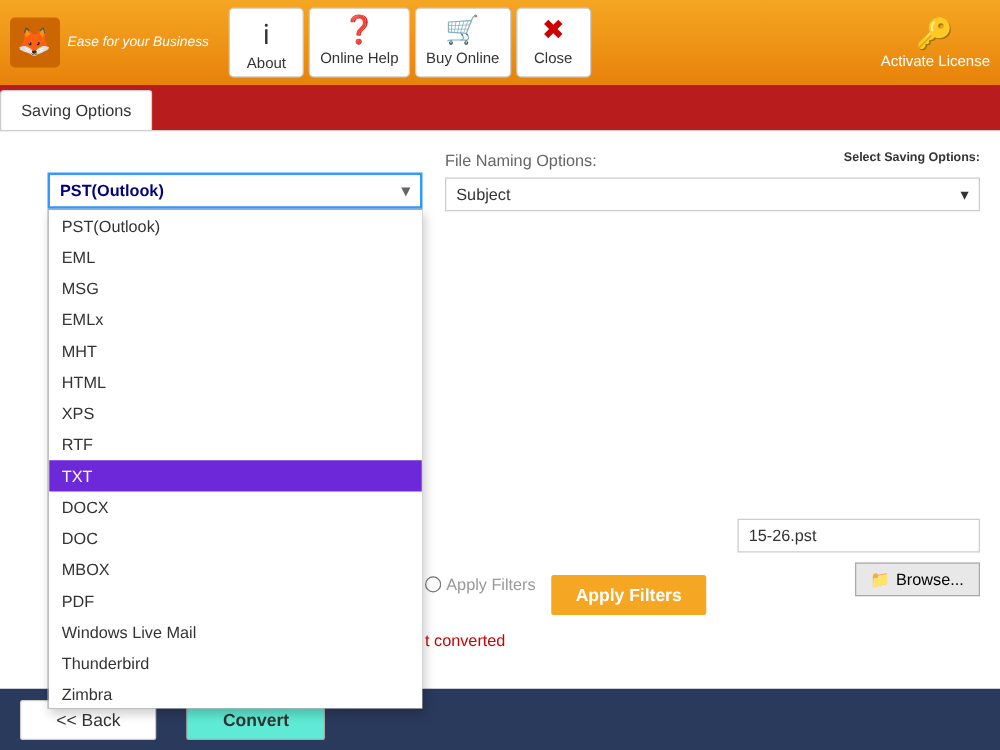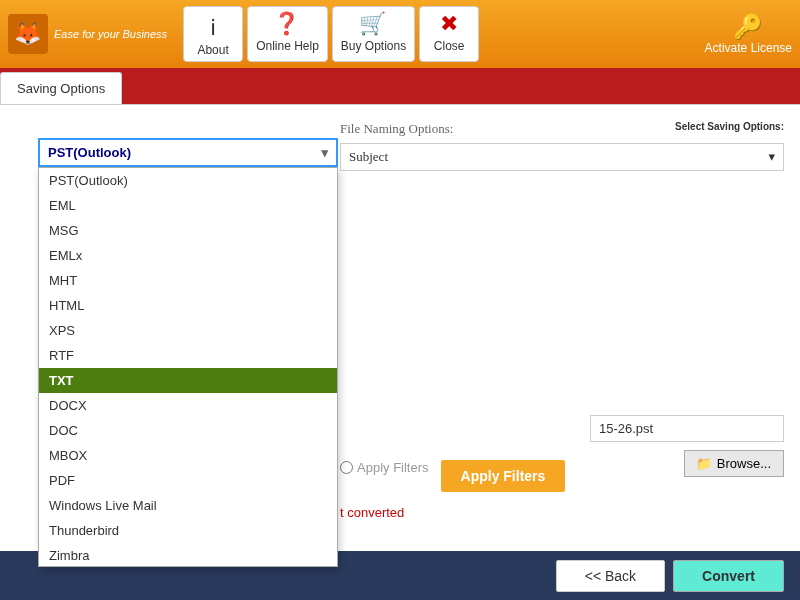--- a/index.html
+++ b/index.html
@@ -137,32 +137,30 @@
       overflow-y: auto;
       box-shadow: 2px 4px 8px rgba(0,0,0,0.2);
     }
     .dropdown-list-item {
       padding: 5px 10px;
       cursor: pointer;
       font-size: 13px;
       color: #333;
     }
     .dropdown-list-item.selected {
-      background: #4d7c0f;
-      color: white;
-      font-weight: bold;
+      background: #6d28d9;
+      color: white;
     }
 
     
     .file-naming-section {
       position: absolute;
       top: 16px;
-      left: 340px;
+      left: 356px;
       right: 16px;
-      font-family: Liberation Serif, serif;
     }
     .file-naming-label {
       font-size: 13px;
       color: #666;
       margin-bottom: 6px;
     }
     .file-naming-select {
       display: flex;
       align-items: center;
       justify-content: space-between;
@@ -245,23 +243,23 @@
     
     .bottom-bar {
       position: absolute;
       bottom: 0;
       left: 0;
       right: 0;
       background: #2a3a5c;
       height: 50px;
       display: flex;
       align-items: center;
-      justify-content: flex-end;
+      justify-content: flex-start;
       padding: 0 16px;
-      gap: 8px;
+      gap: 24px;
     }
     .bottom-btn {
       background: white;
       border: 1px solid #ccc;
       padding: 7px 28px;
       font-size: 14px;
       cursor: pointer;
       color: #333;
       border-radius: 2px;
     }
@@ -288,21 +286,21 @@
     <button class="toolbar-btn">
       <span class="btn-icon">ℹ</span>
       <span>About</span>
     </button>
     <button class="toolbar-btn">
       <span class="btn-icon">❓</span>
       <span>Online Help</span>
     </button>
     <button class="toolbar-btn">
       <span class="btn-icon">🛒</span>
-      <span>Buy Options</span>
+      <span>Buy Online</span>
     </button>
     <button class="toolbar-btn close-btn">
       <span class="btn-icon" style="color:#cc0000;">✖</span>
       <span>Close</span>
     </button>
   </div>
   <div class="activate-license">
     <span class="key-icon">🔑</span>
     <span>Activate License</span>
   </div>

